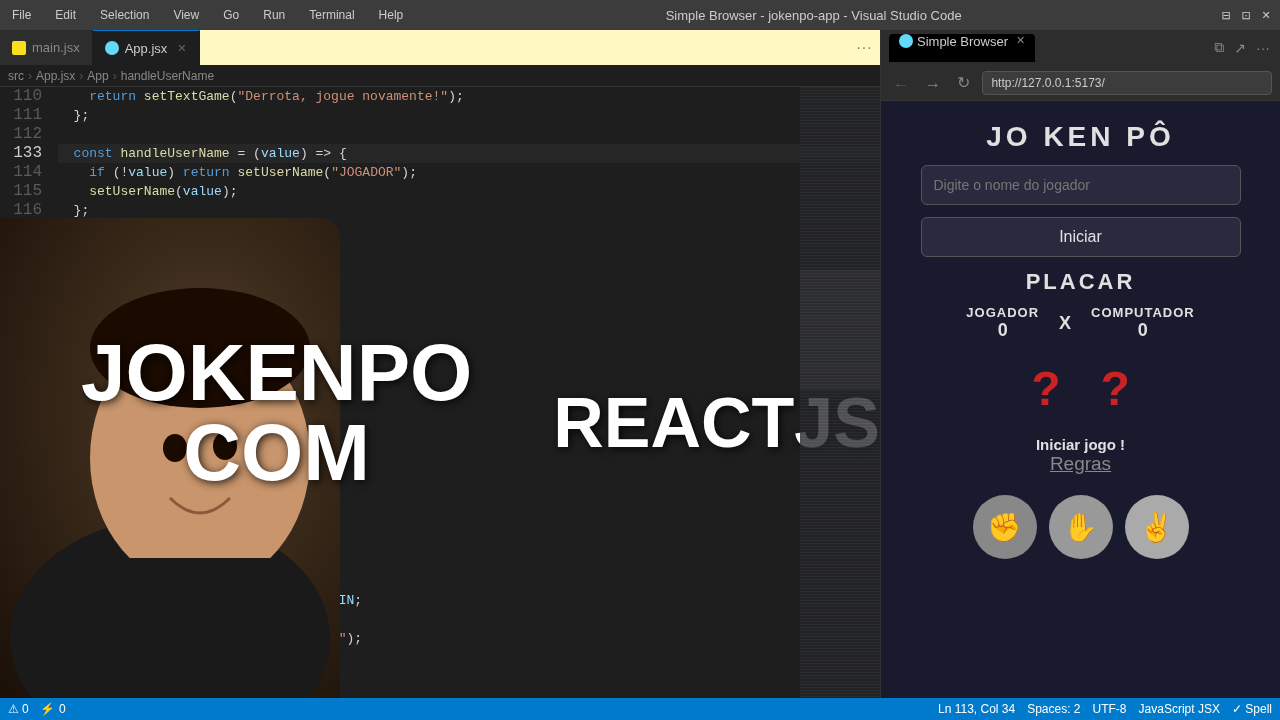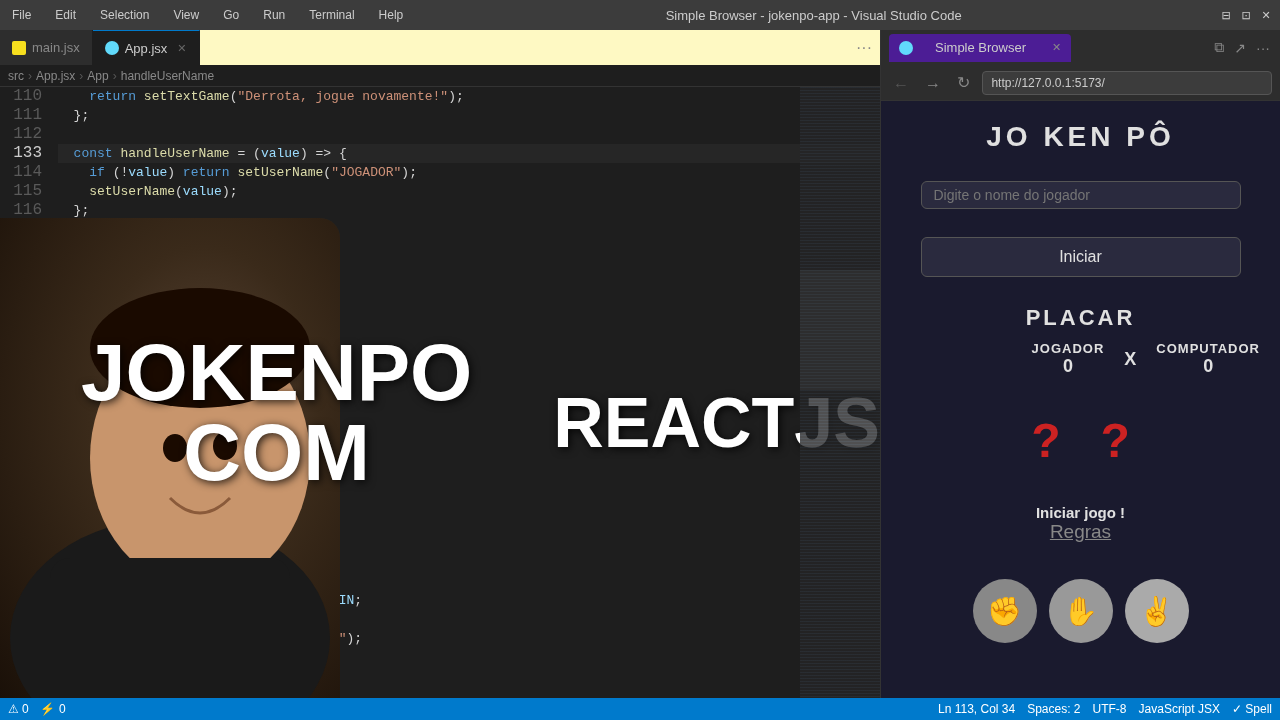--- a/index.html
+++ b/index.html
@@ -288,25 +288,24 @@
       display: flex;
       align-items: center;
       background: #2d2d2d;
       height: 35px;
       padding: 0 8px;
       gap: 4px;
       flex-shrink: 0;
     }
     .browser-tab {
       display: flex;
-      align-items: center;
-      gap: 22px;
+      gap: 4px;
       padding: 0 10px;
       height: 28px;
-      background: #4c1d95;
+      background: #000000;
       color: #ccc;
       font-size: 13px;
       border-radius: 4px 4px 0 0;
       cursor: pointer;
     }
     .browser-tab-icon {
       width: 14px;
       height: 14px;
       background: #61dafb;
       border-radius: 50%;
@@ -361,39 +360,39 @@
     }
 
     
     .browser-content {
       flex: 1;
       background: #1a1a2e;
       display: flex;
       flex-direction: column;
       align-items: center;
       padding: 20px;
-      gap: 28px;
+      gap: 12px;
       overflow: hidden;
     }
 
     .game-title {
       font-size: 28px;
       font-weight: bold;
       color: #e0e0e0;
       letter-spacing: 4px;
       font-family: Arial, sans-serif;
     }
 
     .player-input {
       width: 100%;
       max-width: 320px;
       background: #2a2a3e;
       border: 1px solid #555;
       border-radius: 6px;
-      height: 28px;
+      height: 40px;
       padding: 0 12px;
       color: #888;
       font-size: 14px;
       outline: none;
     }
 
     .start-btn {
       width: 100%;
       max-width: 320px;
       background: #2a2a3e;
@@ -412,21 +411,21 @@
     .score-title {
       font-size: 22px;
       font-weight: bold;
       color: #e0e0e0;
       letter-spacing: 3px;
       margin-bottom: 10px;
     }
     .score-row {
       display: flex;
       align-items: center;
-      justify-content: flex-end;
+      justify-content: center;
       gap: 20px;
     }
     .score-player {
       text-align: center;
     }
     .score-player-name {
       font-size: 13px;
       font-weight: bold;
       color: #e0e0e0;
       letter-spacing: 1px;

